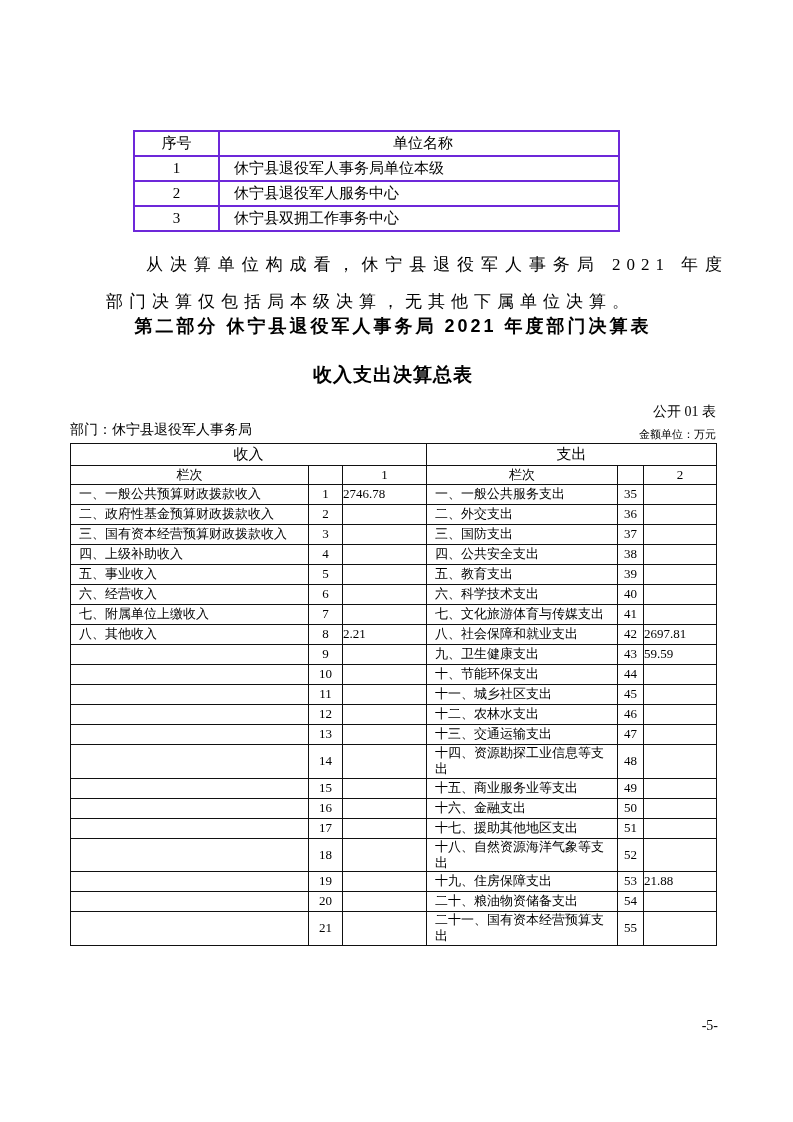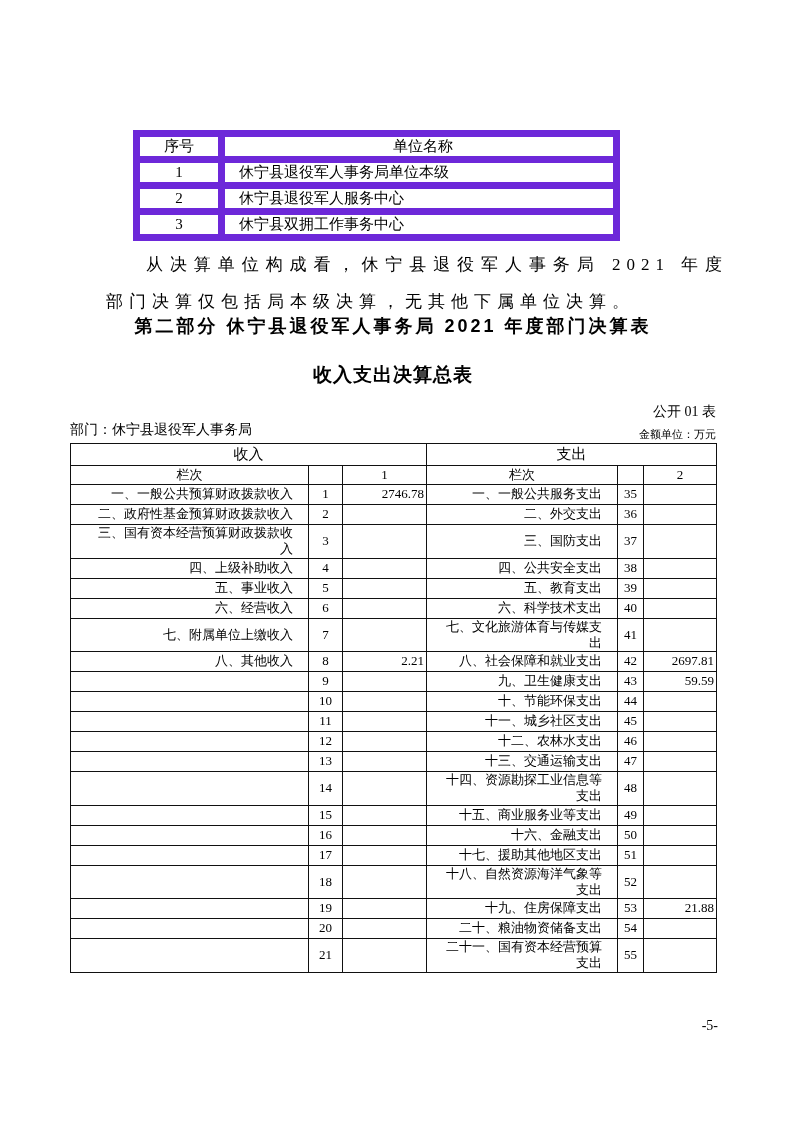--- a/index.html
+++ b/index.html
@@ -17,21 +17,21 @@
   
   .unit-table {
     position: absolute;
     left: 133px;
     top: 130px;
     width: 487px;
     border-collapse: collapse;
     table-layout: fixed;
   }
   .unit-table th, .unit-table td {
-    border: 7px solid #6d28d9;
+    border: 2px solid #6d28d9;
     height: 25px;
     font-size: 15px;
     font-weight: normal;
   }
   .unit-table .no-col   { width: 85px; text-align: center; }
   .unit-table .name-col { text-align: left; padding-left: 14px; }
   .unit-table thead .name-col { text-align: center; padding-left: 8px; }
 
   
   .paragraph {
@@ -101,23 +101,23 @@
   }
   .summary-table th, .summary-table td {
     border: 1px solid #111;
     font-weight: normal;
     overflow: hidden;
   }
   .summary-table thead .group-row th { height: 22px; font-size: 15px; }
   .summary-table thead .col-row th   { height: 39px; font-size: 14px; text-align: center; line-height: 1.2; padding: 0 1px; word-break: break-all; }
   .summary-table thead .index-row td { height: 18px; font-size: 13px; text-align: center; }
   .summary-table tbody td { height: 20px; font-size: 13px; line-height: 1.25; }
-  .summary-table td.item  { text-align: right;  padding: 0 15px; word-break: break-all; }
+  .summary-table td.item  { text-align: left;  padding: 0 8px; word-break: break-all; }
   .summary-table td.rowno { text-align: center; }
-  .summary-table td.amt   { text-align: right; padding-right: 2px; }
+  .summary-table td.amt   { text-align: left; padding-right: 2px; }
 
   
   .page-number {
     position: absolute;
     right: 75px;
     top: 1018px;
     font-size: 14px;
   }
 </style>
 </head>

